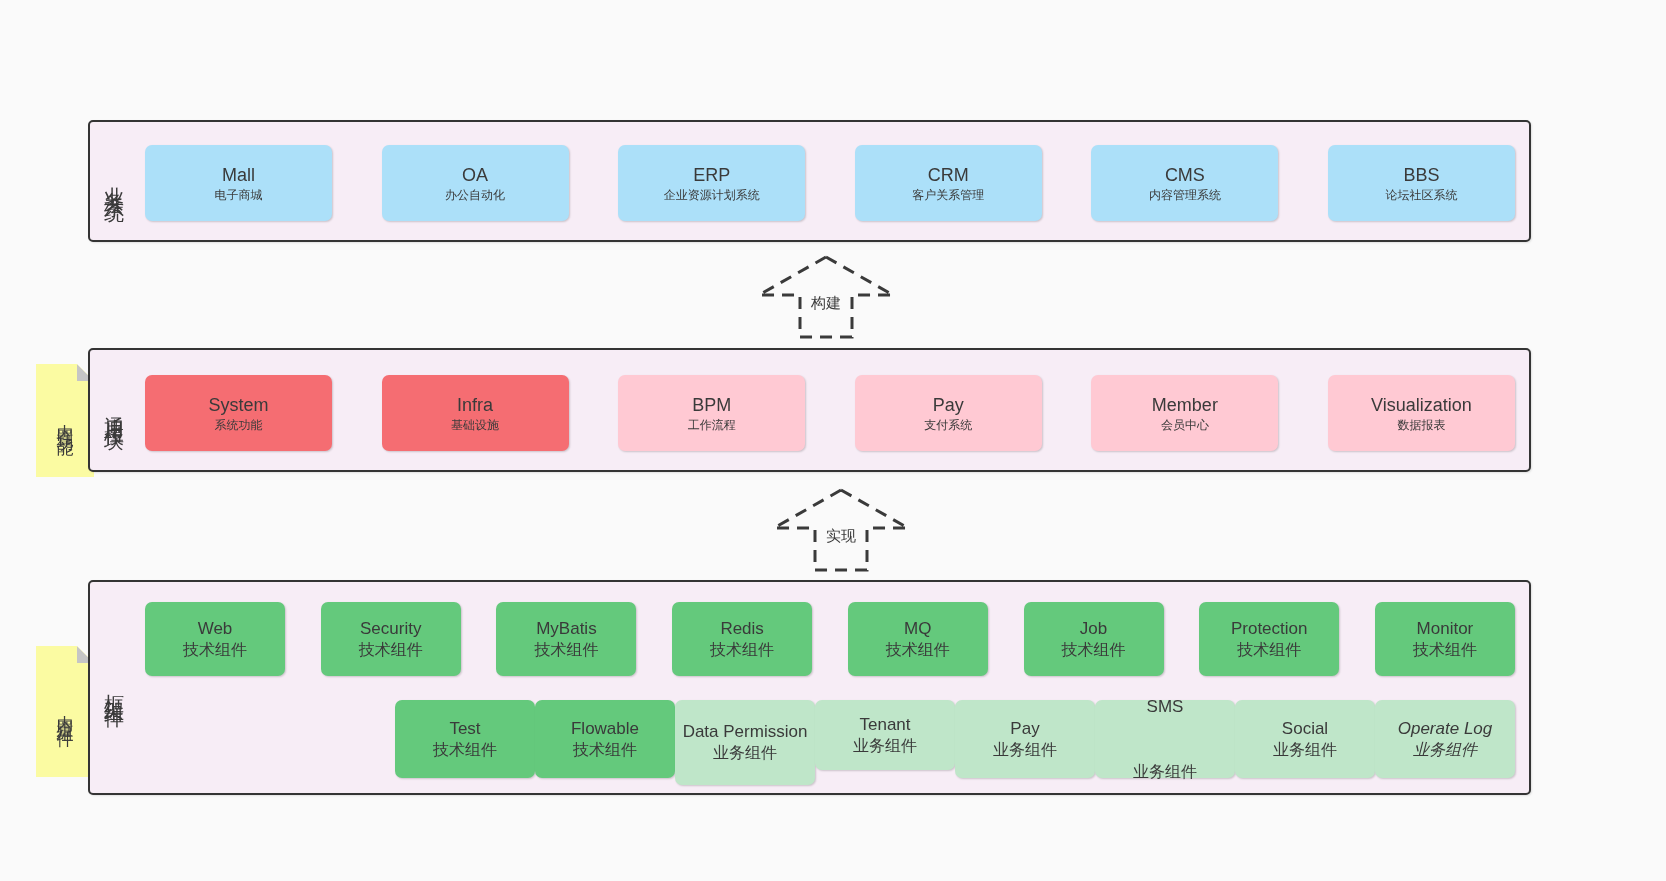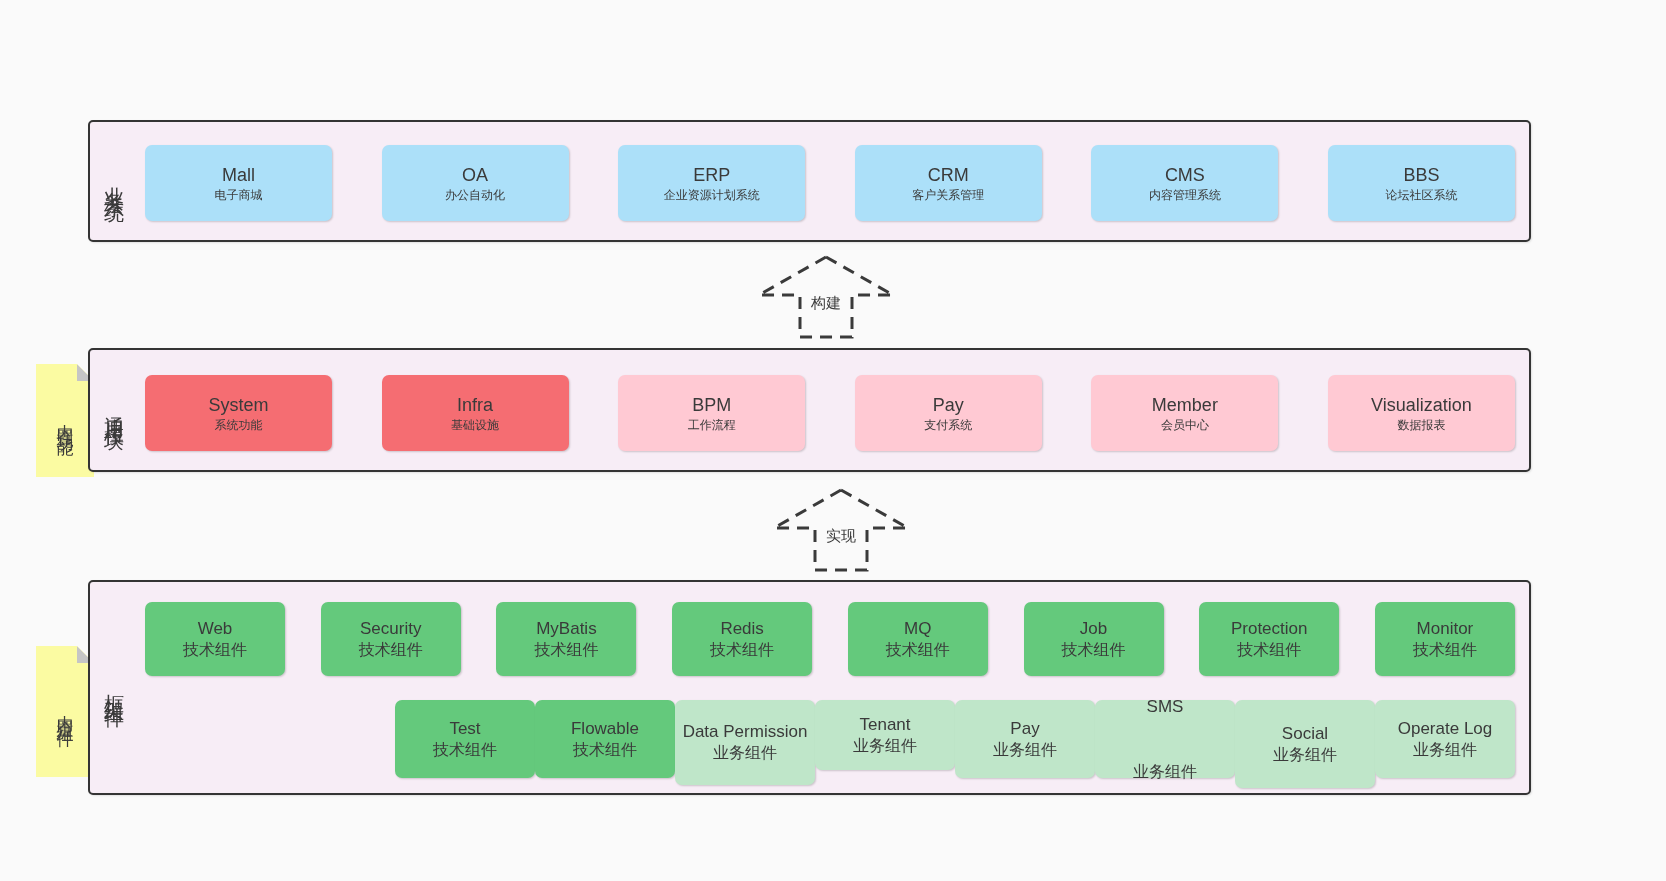--- a/index.html
+++ b/index.html
@@ -218,24 +218,24 @@
         <div class="s">业务组件</div>
       </div>
       <div class="box box8 glight" style="height:78px;">
         <div class="t">Pay</div>
         <div class="s">业务组件</div>
       </div>
       <div class="box box8 glight" style="height:78px;gap:44px;">
         <div class="t">SMS</div>
         <div class="s">业务组件</div>
       </div>
-      <div class="box box8 glight" style="height:88px;">
+      <div class="box box8 glight" style="height:78px;">
         <div class="t">Social</div>
         <div class="s">业务组件</div>
       </div>
-      <div class="box box8 glight" style="height:78px;">
+      <div class="box box8 glight" style="height:78px;font-style:italic;">
         <div class="t">Operate Log</div>
         <div class="s">业务组件</div>
       </div>
     </div>
   </div>
 
 </div>
 
 </body></html>

